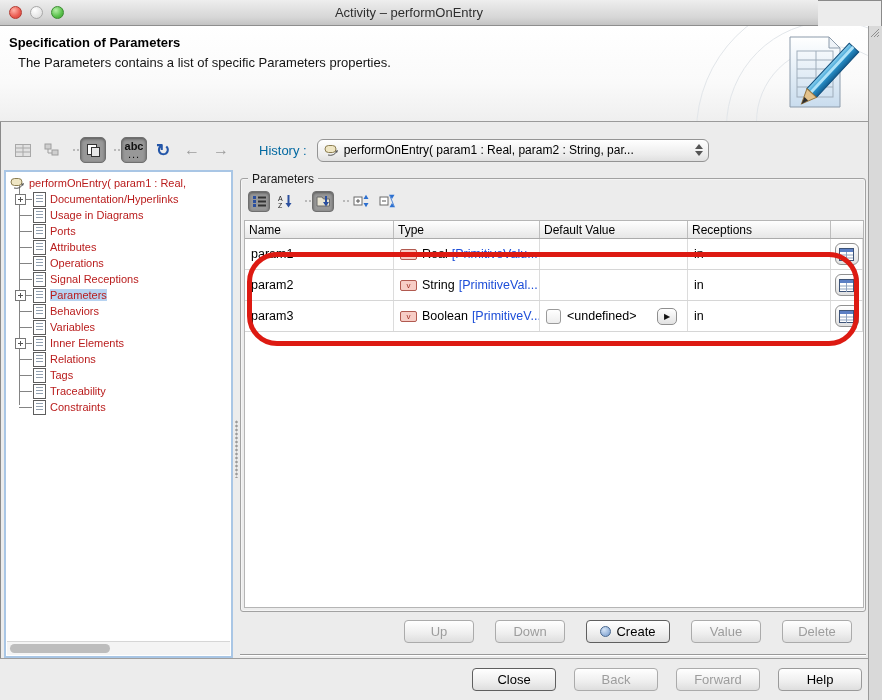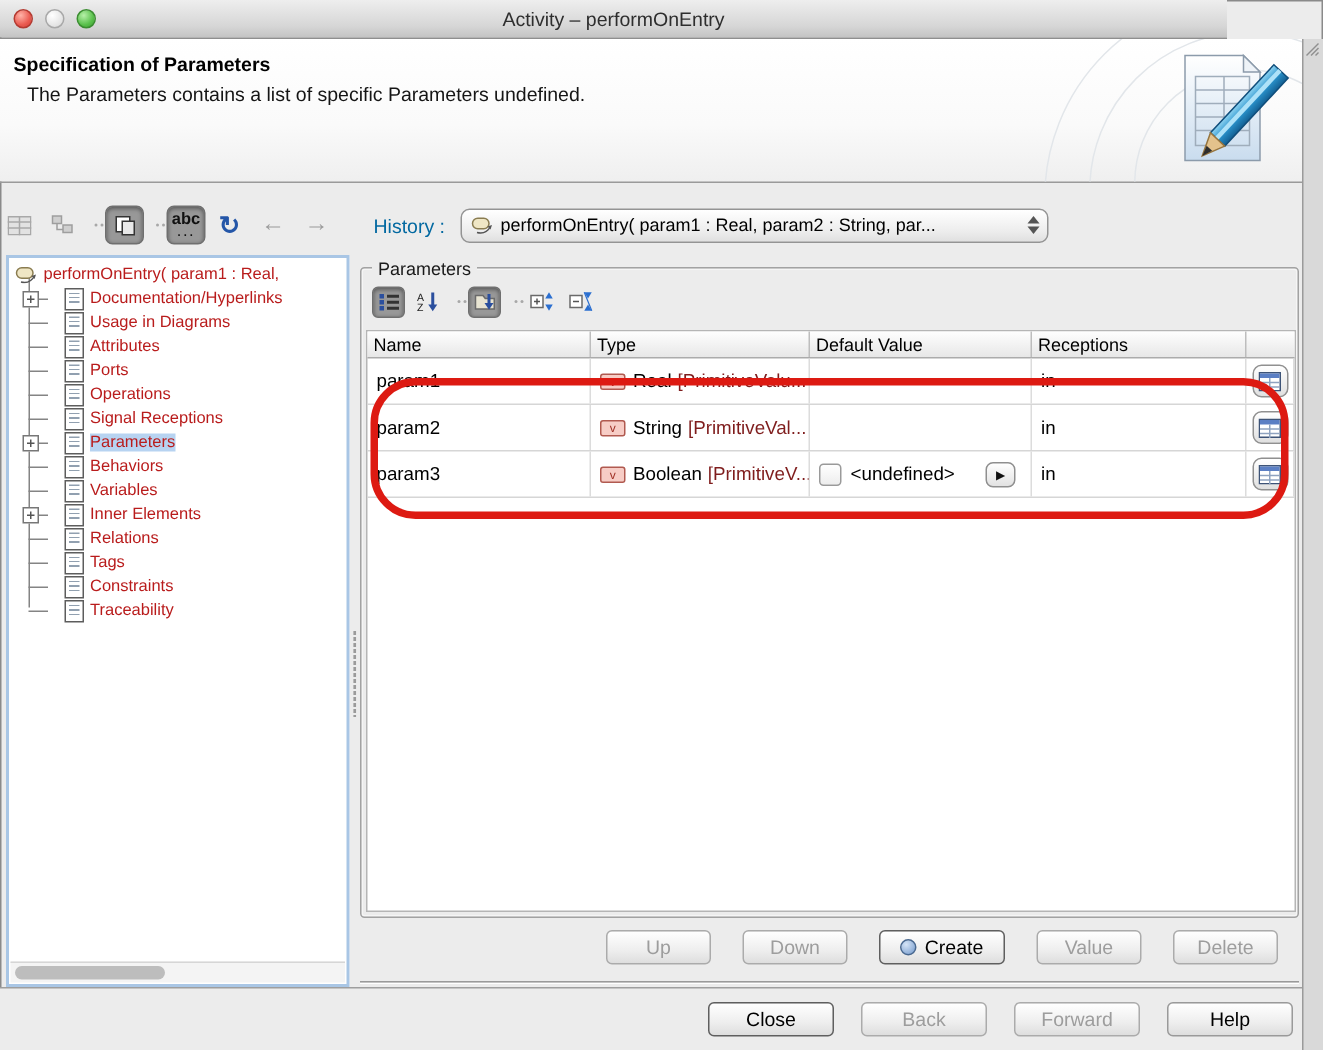--- a/index.html
+++ b/index.html
@@ -26,21 +26,21 @@
   .arc{position:absolute;border:1px solid #e2e6ea;border-radius:50%;}
   .arc.a1{width:150px;height:150px;right:-40px;top:20px;}
   .arc.a2{width:210px;height:210px;right:-70px;top:-5px;}
   .arc.a3{width:270px;height:270px;right:-100px;top:-30px;}
   .hicon{position:absolute;left:773px;top:6px;}
   
   .right-strip{position:absolute;left:868px;top:26px;width:14px;height:674px;
     background:#d9d9d9;border-left:1px solid #9a9a9a;box-sizing:border-box;}
   .grip{position:absolute;right:2px;top:2px;}
   
-  .toolbar{position:absolute;left:0;top:131px;width:868px;height:38px;display:flex;align-items:center;box-sizing:border-box;}
+  .toolbar{position:absolute;left:0;top:131px;width:868px;height:38px;display:flex;align-items:center;padding-left:10px;box-sizing:border-box;}
   .tbtn{width:26px;height:26px;display:flex;align-items:center;justify-content:center;border-radius:5px;margin-right:3px;flex:0 0 auto;}
   .tbtn.pressed{background:#989898;border:1px solid #6f6f6f;box-shadow:inset 0 1px 3px rgba(0,0,0,.45);box-sizing:border-box;}
   .glyph-blue{color:#2456a8;font-size:17px;font-weight:bold;line-height:1;}
   .glyph-gray{color:#9c9c9c;font-size:16px;font-weight:bold;line-height:1;}
   .abc{display:flex;flex-direction:column;align-items:center;line-height:8px;color:#111;}
   .abc b{font-size:11px;}
   .abc i{font-style:normal;font-size:11px;letter-spacing:1px;}
   .dots{width:2px;height:2px;border-radius:50%;background:#a8a8a8;box-shadow:4px 0 0 #a8a8a8;margin:0 5px;flex:0 0 auto;}
   .hist-label{font-size:13px;color:#0369a1;margin-left:22px;margin-right:10px;flex:0 0 auto;}
   .combo{width:392px;height:23px;border:1px solid #949494;border-radius:6px;
@@ -48,21 +48,21 @@
     padding:0 5px 0 6px;box-sizing:border-box;gap:5px;}
   .combo .val{font-size:12px;font-weight:normal;color:#000;white-space:nowrap;overflow:hidden;flex:1;}
   .step{display:flex;flex-direction:column;gap:2px;align-items:center;flex:0 0 auto;}
   .step .up{width:0;height:0;border-left:4px solid transparent;border-right:4px solid transparent;border-bottom:5px solid #555;}
   .step .dn{width:0;height:0;border-left:4px solid transparent;border-right:4px solid transparent;border-top:5px solid #555;}
   
   .tree-panel{position:absolute;left:4px;top:170px;width:229px;height:488px;background:#fff;
     border:2px solid #a9c6e5;box-sizing:border-box;overflow:hidden;}
   .tree{position:relative;padding-top:3px;}
   .trunk{position:absolute;left:13px;top:12px;height:221px;width:0;border-left:1px solid #848484;}
-  .trow{position:relative;height:16px;display:flex;align-items:center;padding-left:37px;white-space:nowrap;}
+  .trow{position:relative;height:16px;display:flex;align-items:center;padding-left:27px;white-space:nowrap;}
   .trow::before{content:"";position:absolute;left:13px;top:8px;width:13px;border-top:1px solid #848484;}
   .trow.root{padding-left:4px;}
   .trow.root::before{display:none;}
   .tlabel{font-size:11px;color:#b91c1c;margin-left:4px;}
   .tlabel.sel{background:#b7d3f1;}
   .pbox{position:absolute;left:9px;top:3px;width:9px;height:9px;border:1px solid #777;background-color:#fff;z-index:2;box-sizing:content-box;
     background-image:linear-gradient(#555,#555),linear-gradient(#555,#555);
     background-size:5px 1px,1px 5px;background-position:center;background-repeat:no-repeat;}
   .doc{position:relative;width:11px;height:13px;border:1px solid #5d5d5d;background:#fff;flex:0 0 auto;}
   .doc i{position:absolute;left:2px;right:2px;top:2px;bottom:2px;
@@ -89,21 +89,21 @@
   .grouprow{display:flex;align-items:center;height:16px;background:#e3e3e3;border-bottom:1px solid #c9c9c9;padding-left:4px;gap:5px;}
   .mbox{width:9px;height:9px;border:1px solid #777;background-color:#fff;box-sizing:content-box;
     background-image:linear-gradient(#555,#555);background-size:5px 1px;background-position:center;background-repeat:no-repeat;}
   .grouplabel{font-size:12px;font-weight:bold;color:#3c3c3c;}
   .drow{display:flex;height:30px;border-bottom:1px solid #d6d6d6;}
   .td{display:flex;align-items:center;border-right:1px solid #dcdcdc;box-sizing:border-box;padding-left:6px;font-size:12.5px;color:#000;overflow:hidden;}
   .td.c-btn{justify-content:center;padding-left:0;}
   .vt{width:15px;height:9px;border:1px solid #b15a50;border-radius:2px;background:#f7cdc6;
     color:#a03227;font-size:8px;line-height:9px;text-align:center;margin-right:5px;flex:0 0 auto;}
   .tname{white-space:nowrap;}
-  .trest{color:#7f1d1d;margin-left:4px;white-space:nowrap;}
+  .trest{color:#1d4ed8;margin-left:4px;white-space:nowrap;}
   .cb{width:13px;height:13px;border:1px solid #9a9a9a;border-radius:3px;background:linear-gradient(#ffffff,#ededed);flex:0 0 auto;}
   .undef{margin-left:6px;white-space:nowrap;}
   .expbtn{margin-left:auto;margin-right:10px;width:20px;height:17px;border:1px solid #8f8f8f;border-radius:5px;
     background:linear-gradient(#ffffff,#e2e2e2);display:flex;align-items:center;justify-content:center;
     font-size:8px;color:#111;padding:0;}
   .cellbtn{width:24px;height:22px;border:1px solid #909090;border-radius:6px;background:linear-gradient(#ffffff,#e0e0e0);
     display:flex;align-items:center;justify-content:center;padding:0;}
   .red-oval{position:absolute;left:2px;top:31px;width:612px;height:94px;border:5px solid #dd1a12;
     border-radius:30px;box-sizing:border-box;pointer-events:none;z-index:5;}
   
@@ -131,21 +131,21 @@
       <span class="tl green"></span>
     </div>
     <div class="wtitle">Activity – performOnEntry</div>
   </div>
 
   <div class="headerpanel">
     <div class="arc a1"></div>
     <div class="arc a2"></div>
     <div class="arc a3"></div>
     <div class="h-title">Specification of Parameters</div>
-    <div class="h-desc">The Parameters contains a list of specific Parameters undefined.</div>
+    <div class="h-desc">The Parameters contains a list of specific Parameters properties.</div>
     <svg class="hicon" width="88" height="86" viewBox="0 0 88 86">
       <defs>
         <linearGradient id="pg" x1="0" y1="0" x2="0" y2="1">
           <stop offset="0" stop-color="#ffffff"></stop>
             <stop offset="1" stop-color="#c9dcee"></stop>
         </linearGradient>
         <linearGradient id="pb" x1="0" y1="0" x2="1" y2="0">
           <stop offset="0" stop-color="#8fd4f2"></stop>
             <stop offset="0.5" stop-color="#2a93cc"></stop>
             <stop offset="1" stop-color="#135f92"></stop>
@@ -259,32 +259,32 @@
       <div class="trow">
           <span class="doc">
             <i></i>
           </span>
           <span class="tlabel">Usage in Diagrams</span>
         </div>
       <div class="trow">
           <span class="doc">
             <i></i>
           </span>
+          <span class="tlabel">Ports</span>
+        </div>
+      <div class="trow">
+          <span class="doc">
+            <i></i>
+          </span>
           <span class="tlabel">Attributes</span>
         </div>
       <div class="trow">
           <span class="doc">
             <i></i>
           </span>
-          <span class="tlabel">Ports</span>
-        </div>
-      <div class="trow">
-          <span class="doc">
-            <i></i>
-          </span>
           <span class="tlabel">Operations</span>
         </div>
       <div class="trow">
           <span class="doc">
             <i></i>
           </span>
           <span class="tlabel">Signal Receptions</span>
         </div>
       <div class="trow">
           <span class="pbox"></span>
@@ -321,27 +321,27 @@
       <div class="trow">
           <span class="doc">
             <i></i>
           </span>
           <span class="tlabel">Tags</span>
         </div>
       <div class="trow">
           <span class="doc">
             <i></i>
           </span>
+          <span class="tlabel">Traceability</span>
+        </div>
+      <div class="trow">
+          <span class="doc">
+            <i></i>
+          </span>
           <span class="tlabel">Constraints</span>
-        </div>
-      <div class="trow">
-          <span class="doc">
-            <i></i>
-          </span>
-          <span class="tlabel">Traceability</span>
         </div>
     </div>
     <div class="hscroll">
       <span class="hthumb"></span>
     </div>
   </div>
 
   <div class="splitter">
       <span class="sgrip"></span>
     </div>

